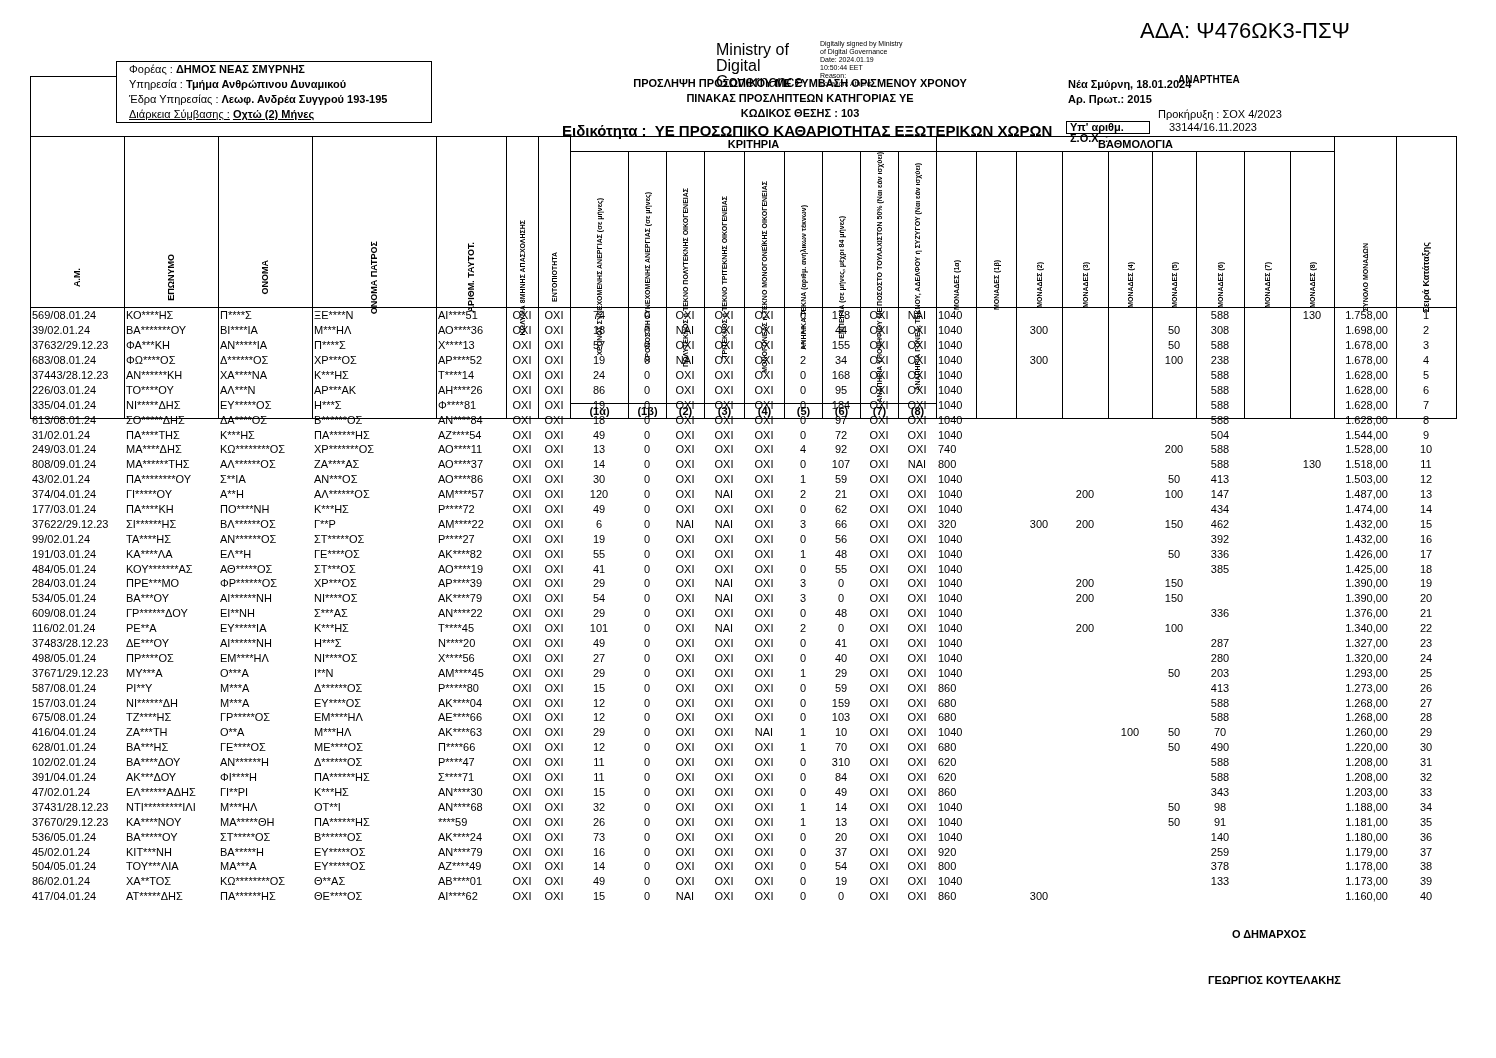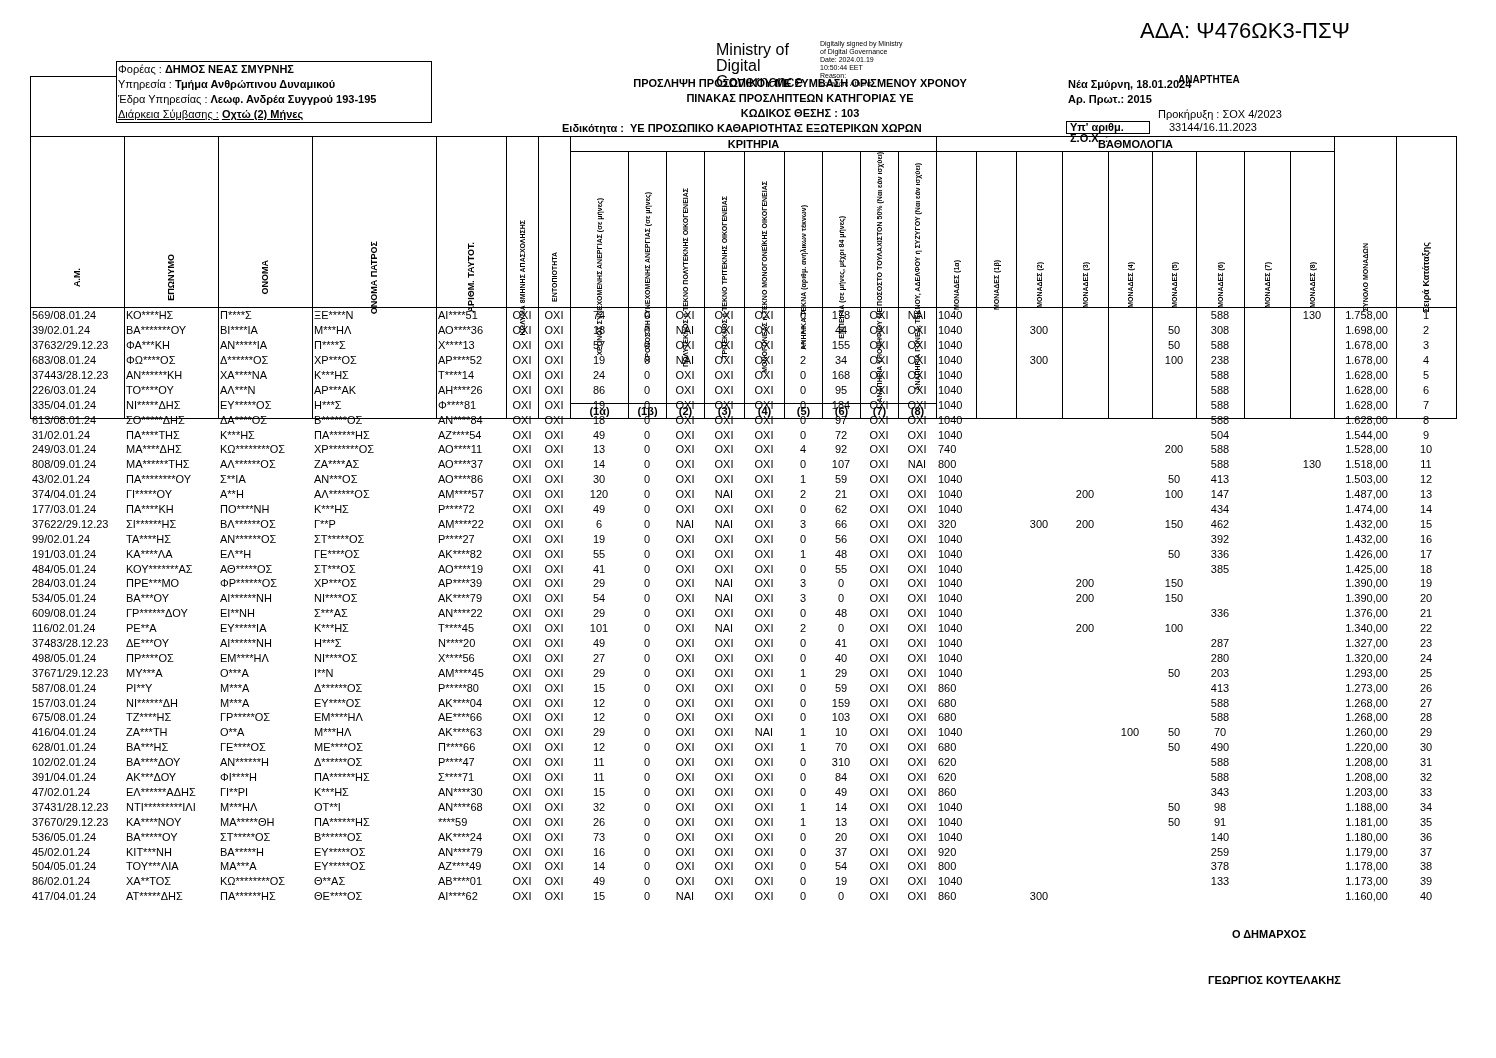--- a/index.html
+++ b/index.html
@@ -1,21 +1,21 @@
 <!DOCTYPE html>
 <html><head>
 <meta charset="utf-8">
 <style>
   html,body{margin:0;padding:0;background:#fff;}
   body{width:1496px;height:1058px;position:relative;overflow:hidden;font-family:"Liberation Sans",sans-serif;color:#000;}
   .abs{position:absolute;}
   .ada{left:1140px;top:18px;font-size:22px;}
   .stamp-ministry{left:716px;top:42px;font-size:16px;line-height:16px;width:90px;}
   .stamp-sig{left:820px;top:40px;font-size:7px;line-height:8px;width:120px;}
-  .infobox{left:116px;top:61px;width:316px;height:62px;border:1.5px solid #000;font-size:11px;line-height:15px;padding:0 1px;box-sizing:border-box;}
+  .infobox{left:116px;top:61px;width:316px;height:62px;border:1.5px solid #000;font-size:11px;line-height:15px;padding:0 12px;box-sizing:border-box;}
   .infobox b{font-weight:bold;}
   .outer-left{left:30px;top:76px;width:86px;height:60px;border-left:1.5px solid #000;border-top:1.5px solid #000;}
   .center-title{left:560px;width:480px;text-align:center;font-size:11px;font-weight:bold;}
   .right-block{left:1068px;font-size:11px;font-weight:bold;}
   .anartitea{left:1178px;top:74px;font-size:10px;font-weight:bold;}
   .proky{left:1158px;top:108px;font-size:11px;}
   .ypaithm{left:1066px;top:121px;width:84px;height:13px;border:1.5px solid #000;font-size:11px;font-weight:bold;padding-left:3px;box-sizing:border-box;line-height:11px;}
   .ypaithm-val{left:1169px;top:121px;font-size:11px;}
   table.grid{position:absolute;left:30px;top:136px;border-collapse:collapse;table-layout:fixed;}
   table.grid th{border:1.5px solid #000;font-size:7px;font-weight:bold;padding:0;vertical-align:middle;text-align:center;}
@@ -50,21 +50,21 @@
 <div class="abs infobox">
   <div><span>Φορέας :</span> <b>ΔΗΜΟΣ ΝΕΑΣ ΣΜΥΡΝΗΣ</b></div>
   <div><span>Υπηρεσία :</span> <b>Τμήμα Ανθρώπινου Δυναμικού</b></div>
   <div><span>Έδρα Υπηρεσίας :</span> <b>Λεωφ. Ανδρέα Συγγρού 193-195</b></div>
   <div><span style="text-decoration:underline">Διάρκεια Σύμβασης :</span> <b style="text-decoration:underline">Οχτώ (2) Μήνες</b></div>
 </div>
 
 <div class="abs center-title" style="top:77px;">ΠΡΟΣΛΗΨΗ ΠΡΟΣΩΠΙΚΟΥ ΜΕ ΣΥΜΒΑΣΗ ΟΡΙΣΜΕΝΟΥ ΧΡΟΝΟΥ</div>
 <div class="abs center-title" style="top:92px;">ΠΙΝΑΚΑΣ ΠΡΟΣΛΗΠΤΕΩΝ ΚΑΤΗΓΟΡΙΑΣ ΥΕ</div>
 <div class="abs center-title" style="top:107px;">ΚΩΔΙΚΟΣ ΘΕΣΗΣ : 103</div>
-<div class="abs" style="left:562px;top:122px;font-size:11px;font-weight:bold;">
+<div class="abs" style="left:562px;top:122px;font-size:15px;font-weight:bold;">
   <span>Ειδικότητα :</span>&nbsp;
   <span>ΥΕ ΠΡΟΣΩΠΙΚΟ ΚΑΘΑΡΙΟΤΗΤΑΣ ΕΞΩΤΕΡΙΚΩΝ ΧΩΡΩΝ</span>
 </div>
 
 <div class="abs anartitea">ΑΝΑΡΤΗΤΕΑ</div>
 <div class="abs right-block" style="top:78px;">Νέα Σμύρνη, 18.01.2024</div>
 <div class="abs right-block" style="top:93px;">Αρ. Πρωτ.: 2015</div>
 <div class="abs proky">Προκήρυξη : ΣΟΧ 4/2023</div>
 <div class="abs ypaithm">Υπ' αριθμ. Σ.Ο.Χ. :</div>
 <div class="abs ypaithm-val">33144/16.11.2023</div>

